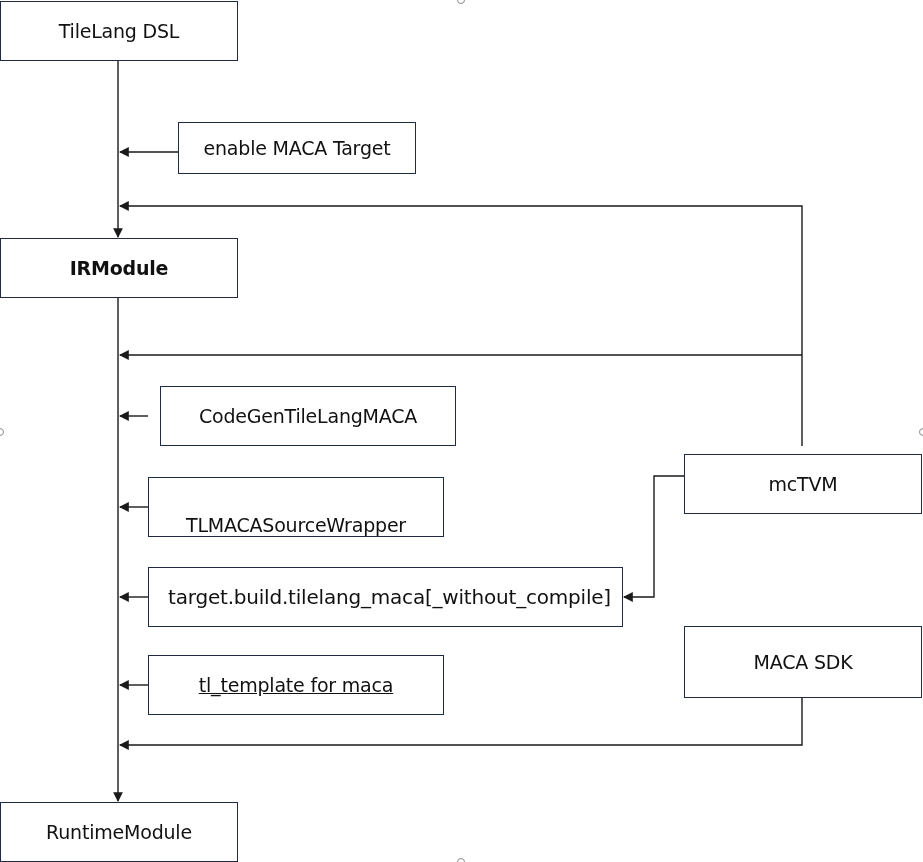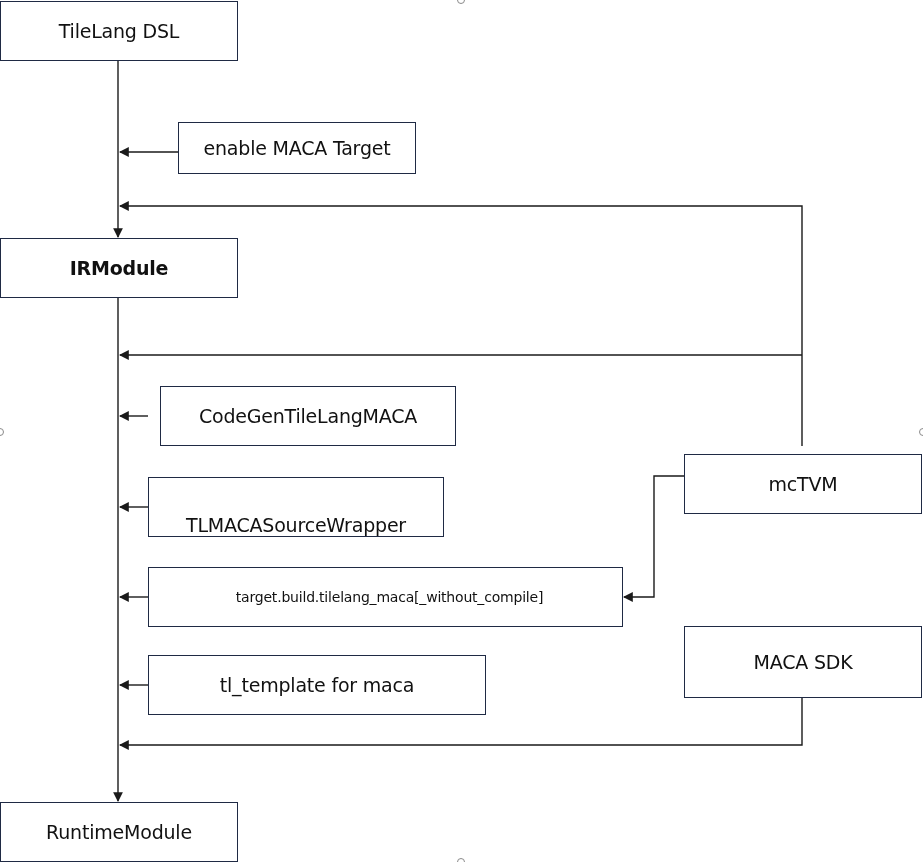--- a/index.html
+++ b/index.html
@@ -60,25 +60,25 @@
 </div>
 
 <div class="box" style="left:160px; top:386px; width:296px; height:60px;">
   <span>CodeGenTileLangMACA</span>
 </div>
 
 <div class="box" style="left:148px; top:477px; width:296px; height:60px;align-items:flex-end;">
   <span>TLMACASourceWrapper</span>
 </div>
 
-<div class="box" style="left:148px; top:567px; width:475px; height:60px; font-size:14px;padding-left:8px;">
+<div class="box" style="left:148px; top:567px; width:475px; height:60px; font-size:20px;padding-left:8px;">
   <span>target.build.tilelang_maca[_without_compile]</span>
 </div>
 
-<div class="box" style="left:148px; top:655px; width:338px; height:60px;">
+<div class="box" style="left:148px; top:655px; width:296px; height:60px;text-decoration:underline;">
   <span>tl_template for maca</span>
 </div>
 
 <div class="box" style="left:684px; top:446px; width:238px; height:60px;margin-top:8px;">
   <span>mcTVM</span>
 </div>
 
 <div class="box" style="left:684px; top:626px; width:238px; height:72px;">
   <span>MACA SDK</span>
 </div>

